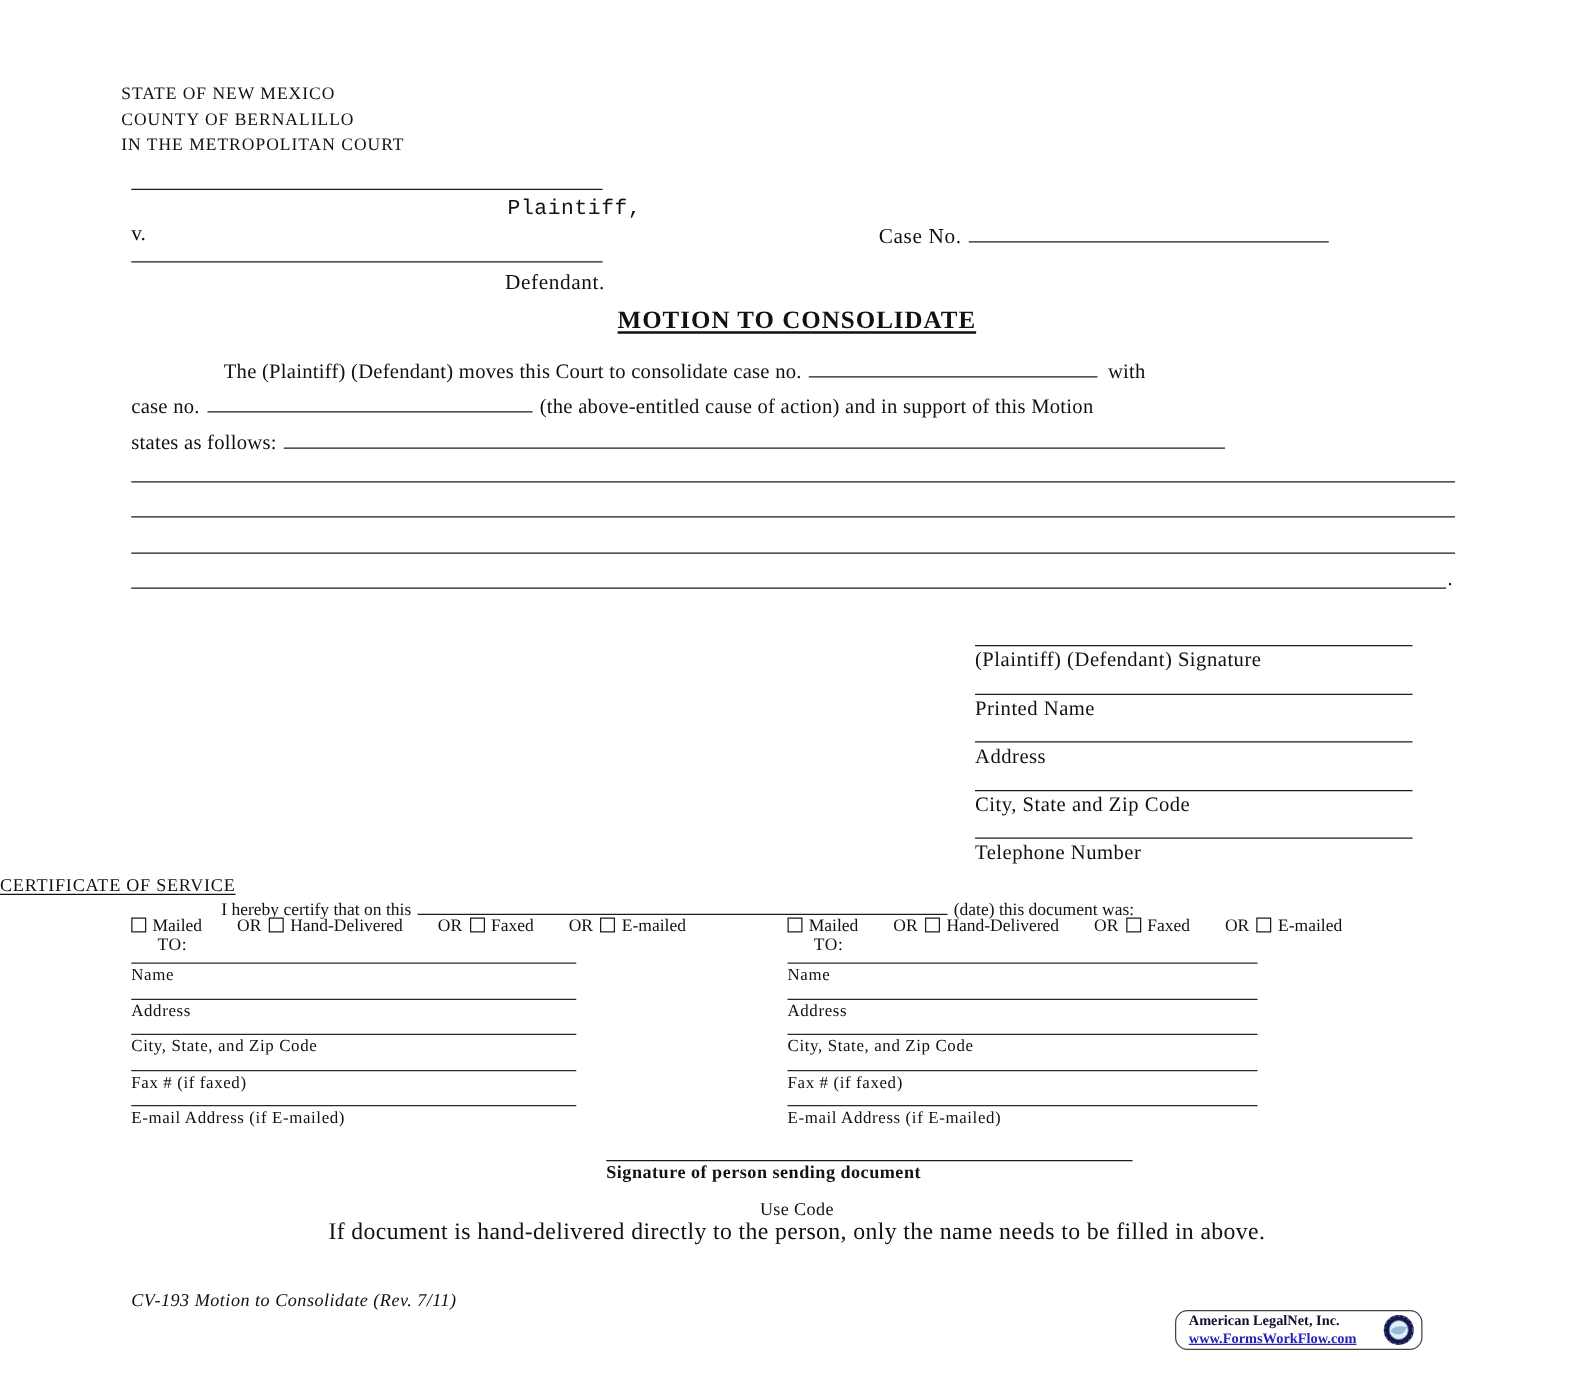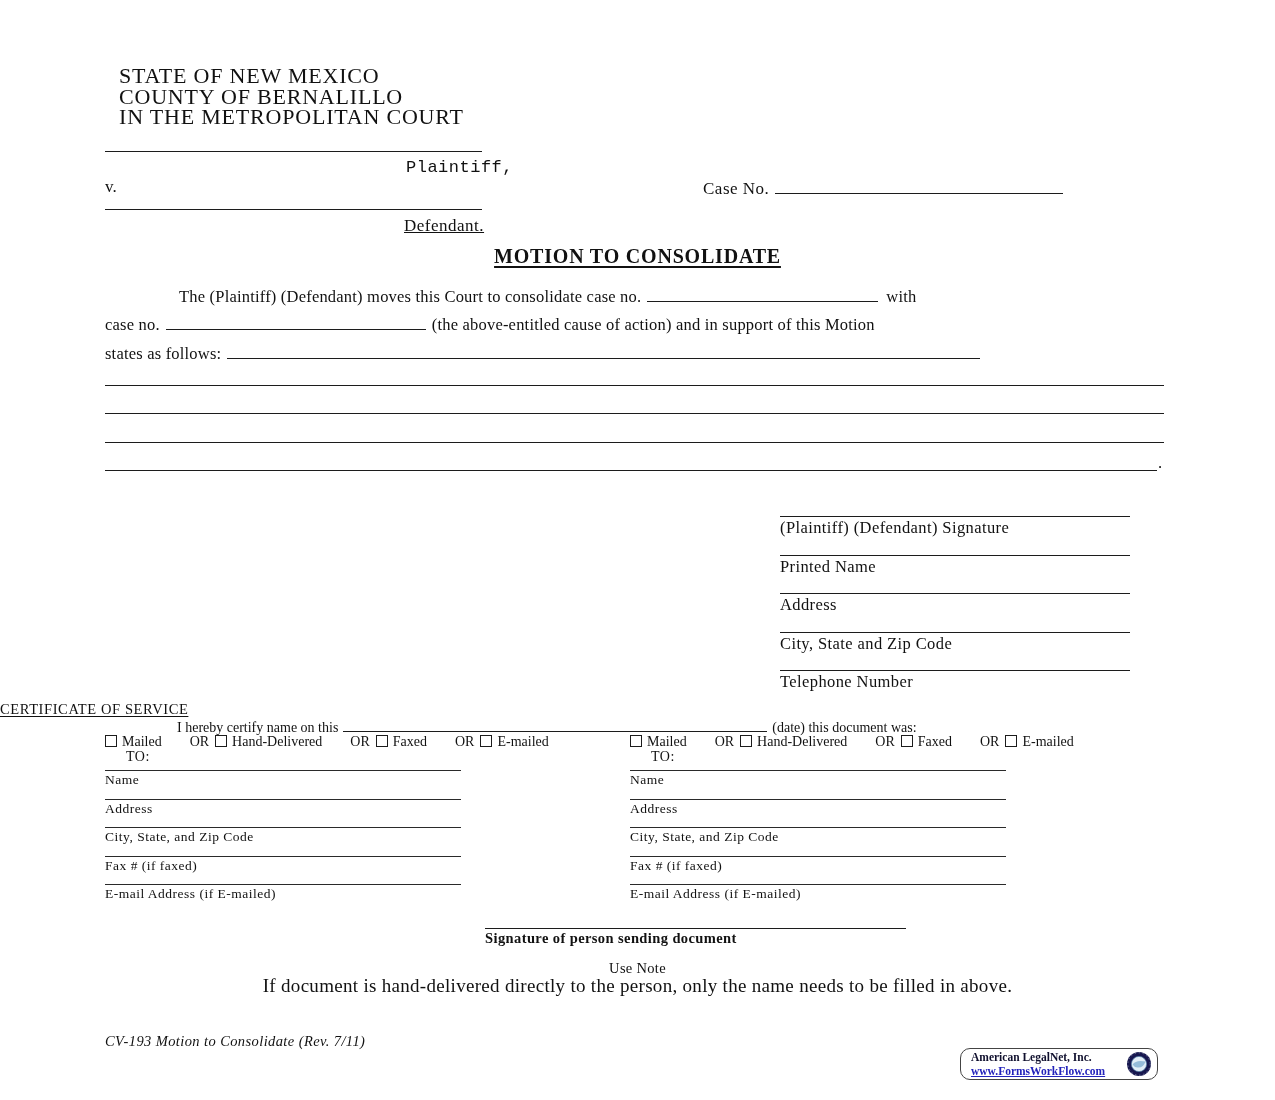--- a/index.html
+++ b/index.html
@@ -20,32 +20,32 @@
     height: 0;
   }
   .blank {
     display: inline-block;
     border-bottom: 1.4px solid #1c1c1c;
     height: 0.95em;
     vertical-align: baseline;
   }
   
   .court-block {
-    left: 119px; top: 66px;
-    font-size: 22px; line-height: 20.5px;
+    left: 97px; top: 66px;
+    font-size: 14px; line-height: 20.5px;
     letter-spacing: 0.8px;
     white-space: nowrap;
   }
   .plaintiff-rule { left: 105px; top: 151px; width: 377px; }
   .plaintiff-label { left: 406px; top: 158px; font-size: 17px; letter-spacing: 0.5px; font-family: Liberation Mono, monospace; }
   .v-label { left: 105px; top: 177px; font-size: 17px; }
   .case-no { left: 703px; top: 178px; font-size: 17px; letter-spacing: 0.5px; white-space: nowrap; }
   .case-blank { width: 288px; margin-left: 6px; }
   .defendant-rule { left: 105px; top: 209px; width: 377px; }
-  .defendant-label { left: 404px; top: 216px; font-size: 17px; letter-spacing: 0.5px; text-decoration: underline; }
+  .defendant-label { left: 404px; top: 216px; font-size: 17px; letter-spacing: 0.5px; }
   
   .title {
     left: 0; top: 245px; width: 1275px;
     text-align: center;
     font-size: 20px; font-weight: bold;
     letter-spacing: 0.8px;
     text-decoration: underline;
     text-underline-offset: 3px;
   }
   
@@ -121,21 +121,20 @@
   
   .form-number { left: 105px; top: 1033px; font-size: 14.5px; font-style: italic; letter-spacing: 0.4px; }
   .legalnet-box {
     left: 940px; top: 1048px; width: 198px; height: 32px;
     border: 1.2px solid #444;
     border-radius: 10px;
     background: #fff;
     display: flex; align-items: center;
     padding: 2px 5px 2px 10px;
     gap: 16px;
-    margin-left: 20px;
   }
   .ln-text { flex: 1; line-height: 12.5px; }
   .ln-company { font-size: 11.5px; font-weight: bold; color: #10102e; white-space: nowrap; font-family: "Liberation Serif", serif; }
   .ln-url { font-size: 11.5px; font-weight: bold; color: #2323bb; text-decoration: underline; white-space: nowrap; cursor: pointer; }
   .ln-globe { display: inline-flex; }
 </style>
 </head>
 <body>
 
 <div class="page">
@@ -172,21 +171,21 @@
   <div class="abs sig-block">
     <div class="sig-field"><span>(Plaintiff) (Defendant) Signature</span></div>
     <div class="sig-field"><span>Printed Name</span></div>
     <div class="sig-field"><span>Address</span></div>
     <div class="sig-field"><span>City, State and Zip Code</span></div>
     <div class="sig-field"><span>Telephone Number</span></div>
   </div>
 
   <div class="abs cos-title">CERTIFICATE OF SERVICE</div>
 
-  <div class="abs certify"><span>I hereby certify name on this</span><span class="blank date-blank"></span><span>(date) this document was:</span></div>
+  <div class="abs certify"><span>I hereby certify that on this</span><span class="blank date-blank"></span><span>(date) this document was:</span></div>
 
   <div class="abs cbrow cbrow-left">
     <span class="cb"></span><span class="cbl">Mailed</span><span class="orl">OR</span><span class="cb"></span><span class="cbl">Hand-Delivered</span><span class="orl">OR</span><span class="cb"></span><span class="cbl">Faxed</span><span class="orl">OR</span><span class="cb"></span><span class="cbl">E-mailed</span>
   </div>
   <div class="abs cbrow cbrow-right">
     <span class="cb"></span><span class="cbl">Mailed</span><span class="orl">OR</span><span class="cb"></span><span class="cbl">Hand-Delivered</span><span class="orl">OR</span><span class="cb"></span><span class="cbl">Faxed</span><span class="orl">OR</span><span class="cb"></span><span class="cbl">E-mailed</span>
   </div>
 
   <div class="abs to-label to-left">TO:</div>
   <div class="abs to-label to-right">TO:</div>
@@ -201,21 +200,21 @@
   <div class="abs svc-col svc-col-right">
     <div class="svc-field"><span>Name</span></div>
     <div class="svc-field"><span>Address</span></div>
     <div class="svc-field"><span>City, State, and Zip Code</span></div>
     <div class="svc-field"><span>Fax # (if faxed)</span></div>
     <div class="svc-field"><span>E-mail Address (if E-mailed)</span></div>
   </div>
 
   <div class="abs sender-sig"><span>Signature of person sending document</span></div>
 
-  <div class="abs use-note-title">Use Note</div>
+  <div class="abs use-note-title">Use Code</div>
   <div class="abs use-note-text">If document is hand-delivered directly to the person, only the name needs to be filled in above.</div>
 
   <div class="abs form-number">CV-193 Motion to Consolidate (Rev. 7/11)</div>
 
   <div class="abs legalnet-box">
     <div class="ln-text">
       <div class="ln-company">American LegalNet, Inc.</div>
       <a class="ln-url">www.FormsWorkFlow.com</a>
     </div>
     <span class="ln-globe">

